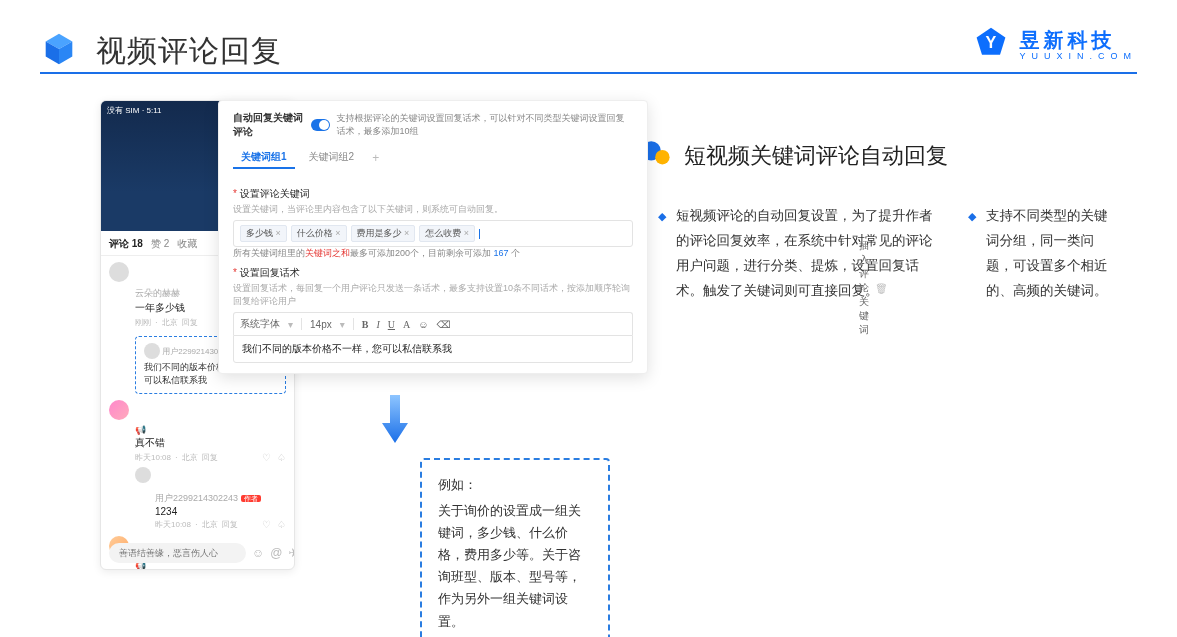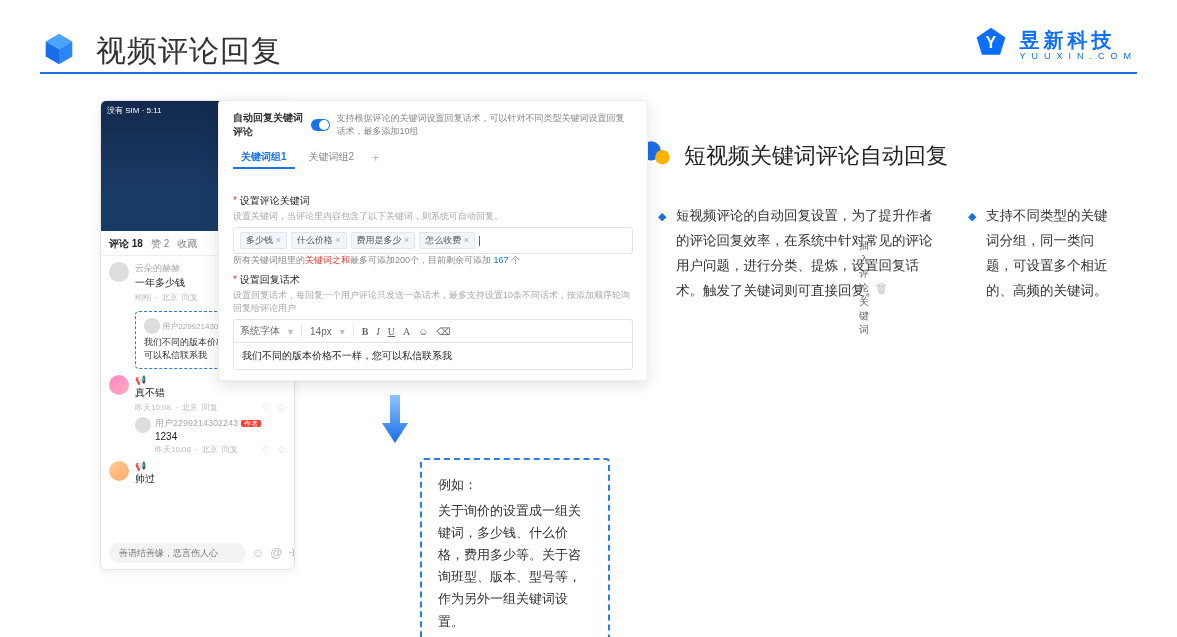--- a/index.html
+++ b/index.html
@@ -25,39 +25,39 @@
 .phone-video { height:130px; background:linear-gradient(180deg,#132a4d 0%,#1a3a66 70%,#1a3a66 100%); color:#fff; font-size:8px; padding:4px 6px; position:relative; }
 .phone-status { font-size:8px; }
 .phone-thumb { position:absolute; right:10px; top:34px; width:44px; height:64px; background:linear-gradient(135deg,#4aa3d8,#7cc2e6); border-radius:2px; }
 .phone-tabs { display:flex; gap:8px; padding:6px 8px 4px; font-size:10px; color:#888; border-bottom:1px solid #eee; }
 .phone-tabs .active { color:#222; font-weight:600; }
 .phone-list { padding:6px 8px; display:flex; flex-direction:column; gap:6px; }
 .c-row { display:flex; gap:6px; }
 .avatar { width:20px; height:20px; border-radius:50%; background:#ddd; flex-shrink:0; }
 .avatar.small { width:16px; height:16px; }
 .c-body { flex:1; }
-.c-name { font-size:9px; color:#aaa; }
+.c-name { font-size:9px; color:#aaa;margin-top:25px; }
 .c-text { font-size:10px; color:#222; margin-top:1px; }
 .c-meta { font-size:8px; color:#bbb; margin-top:2px; display:flex; gap:4px; align-items:center; }
 .c-meta .icons { margin-left:auto; display:flex; gap:6px; color:#ccc; font-size:10px; }
 .badge-author { background:#ff3b30; color:#fff; font-size:7px; padding:0 3px; border-radius:2px; margin-left:3px; }
 .reply-box { margin-left:26px; margin-top:2px; border:1.5px dashed #2a7de1; border-radius:4px; padding:6px 8px; font-size:9px; color:#333; }
 .reply-head { display:flex; align-items:center; font-size:8px; color:#aaa; margin-bottom:2px; }
 .phone-input { position:absolute; bottom:6px; left:8px; right:8px; display:flex; align-items:center; gap:6px; }
 .phone-input input { flex:1; border:none; background:#f3f3f3; border-radius:14px; padding:5px 10px; font-size:9px; color:#888; outline:none; }
 .phone-input .glyph { color:#bbb; font-size:12px; }
 
 
 .panel { position:absolute; top:0; left:118px; width:430px; background:#fff; border:1px solid #eee; border-radius:4px; box-shadow:0 4px 16px rgba(0,0,0,0.12); padding:10px 14px; font-size:10px; color:#333; z-index:2; }
 .panel-row1 { display:flex; align-items:center; gap:6px; margin-bottom:8px; }
 .panel-row1 .lbl { font-weight:600; }
 .switch { width:24px; height:12px; background:#1a73e8; border-radius:6px; position:relative; }
 .switch::after { content:""; position:absolute; right:1px; top:1px; width:10px; height:10px; background:#fff; border-radius:50%; }
 .panel-desc { font-size:9px; color:#888; }
-.tabs { display:flex; gap:6px; align-items:center; margin-bottom:25px; }
+.tabs { display:flex; gap:6px; align-items:center; margin-bottom:18px; }
 .tab { padding:3px 8px; font-size:10px; border-bottom:2px solid transparent; color:#888; }
 .tab.active { color:#1a73e8; border-bottom-color:#1a73e8; font-weight:600; }
 .tab-add { color:#bbb; font-size:12px; padding:0 4px; }
 .section-title { font-size:10px; color:#222; margin:4px 0 2px; }
 .section-title::before { content:"* "; color:#e53935; }
 .section-hint { font-size:9px; color:#aaa; margin-bottom:4px; }
 .keyword-input { border:1px solid #e3e3e3; border-radius:3px; padding:4px 6px; display:flex; gap:4px; flex-wrap:wrap; align-items:center; }
 .kw-tag { background:#f2f5fa; border:1px solid #e1e7f0; color:#555; font-size:9px; padding:1px 5px; border-radius:2px; }
 .kw-tag::after { content:" ×"; color:#aaa; }
 .keyword-input .caret { width:1px; height:10px; background:#1a73e8; }

